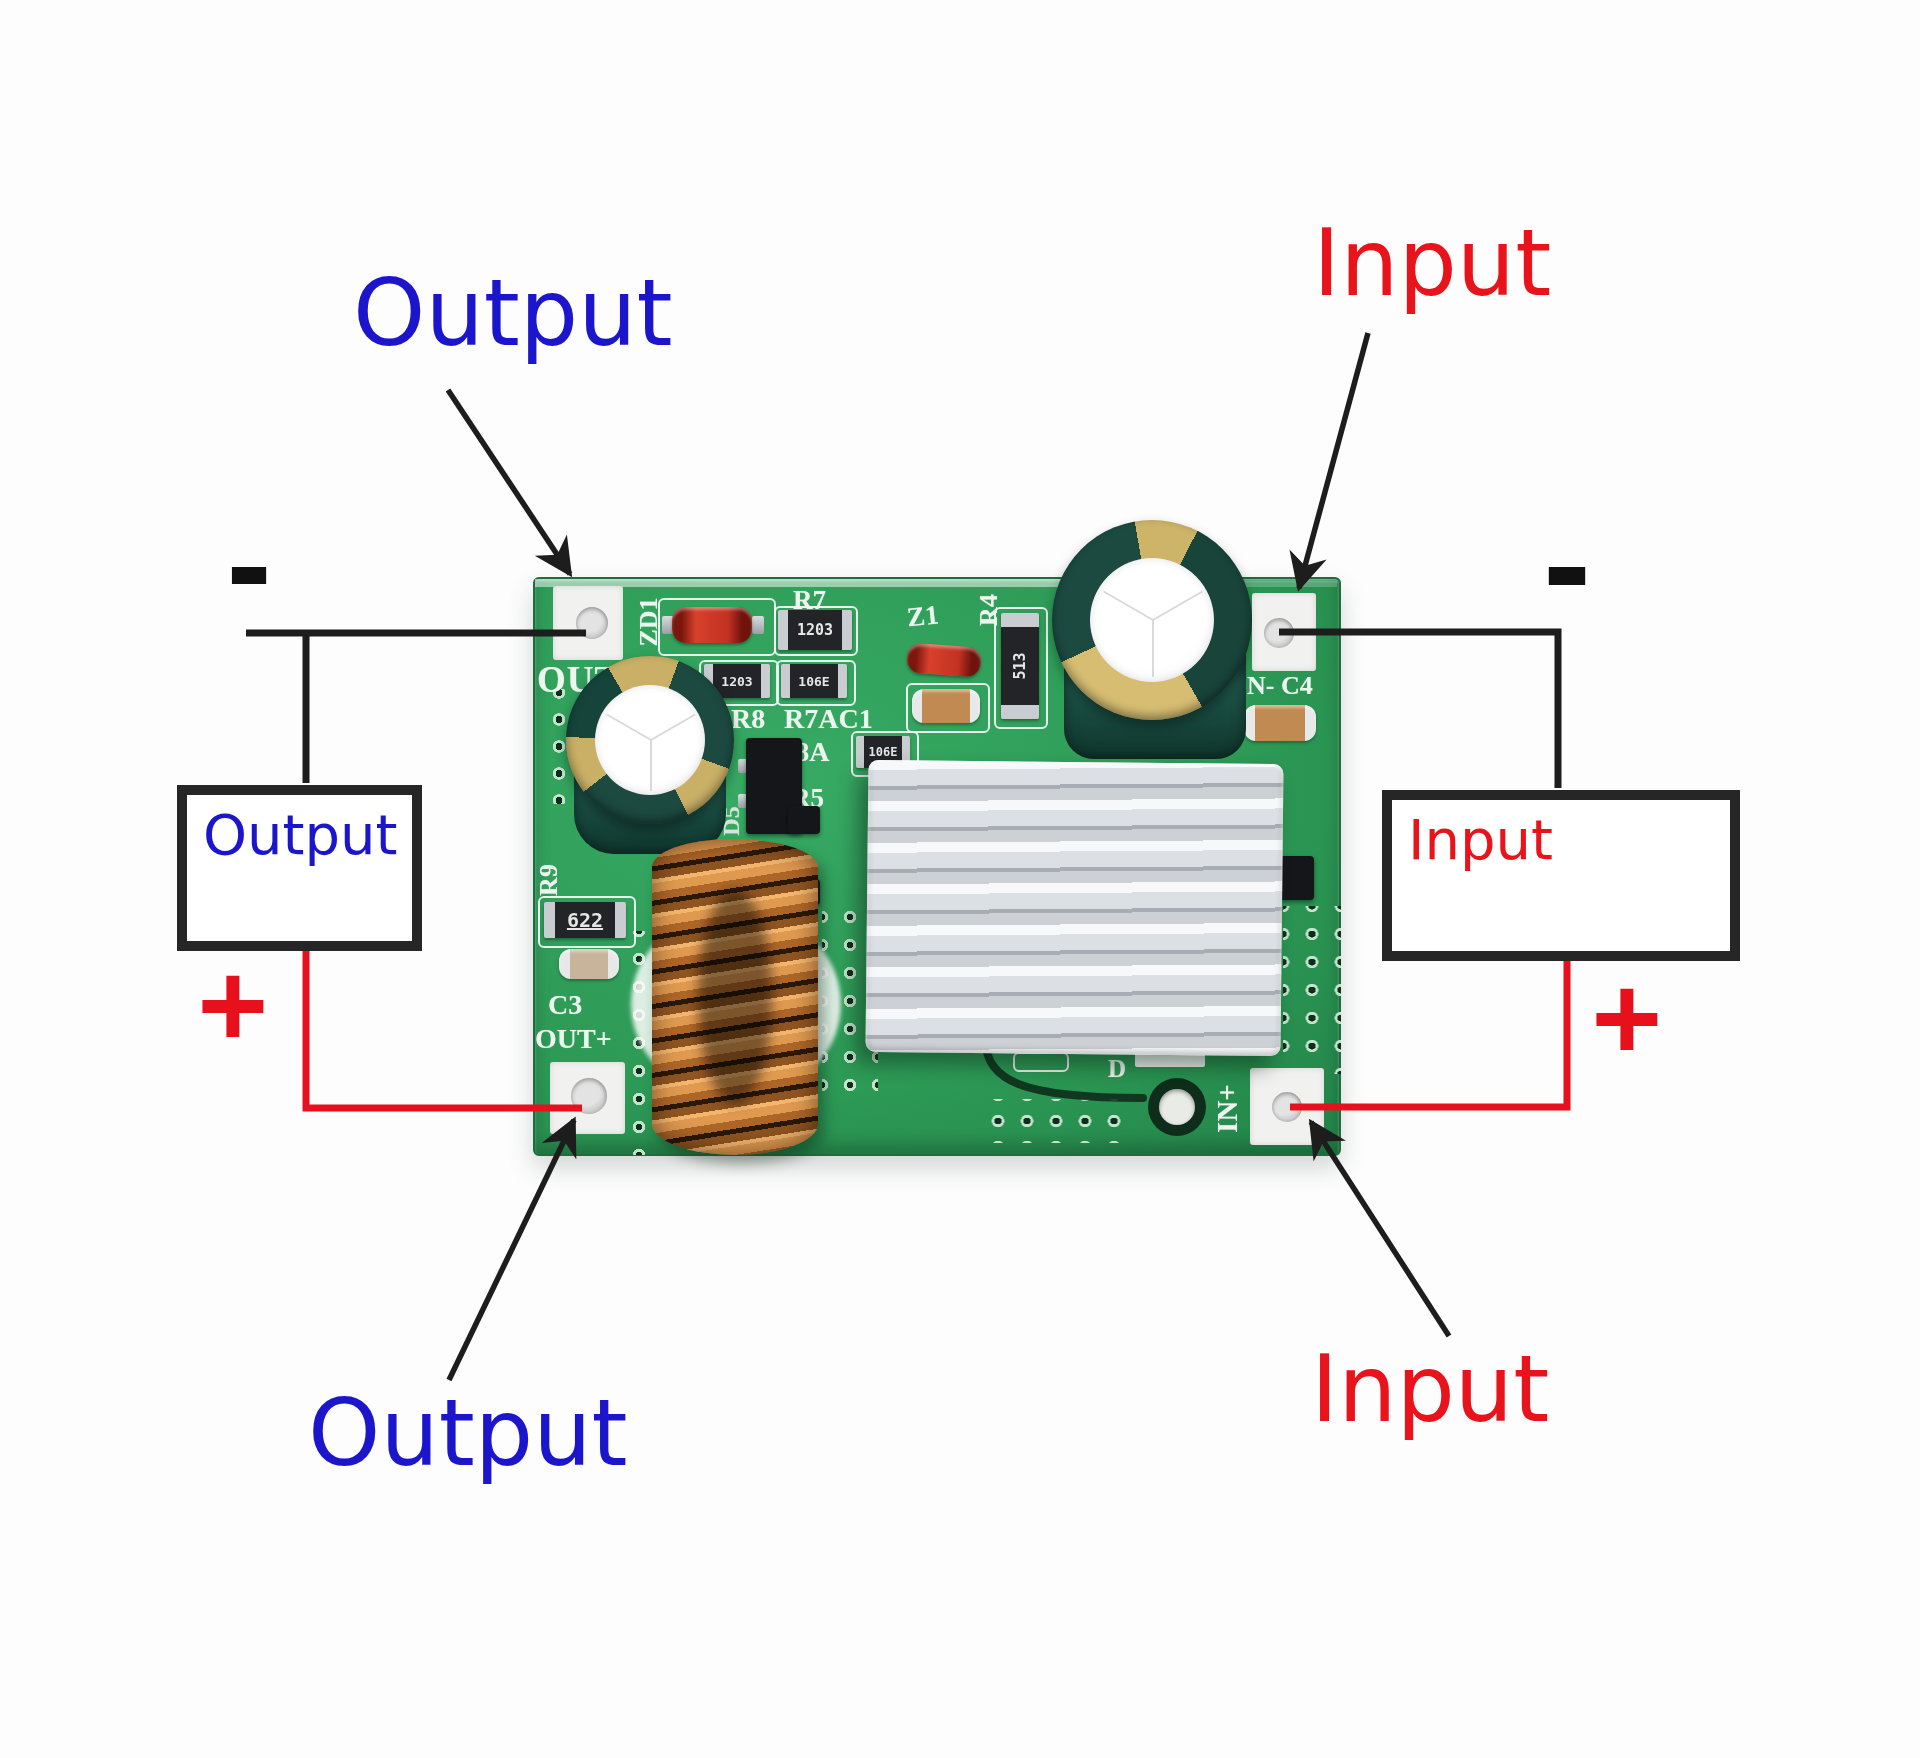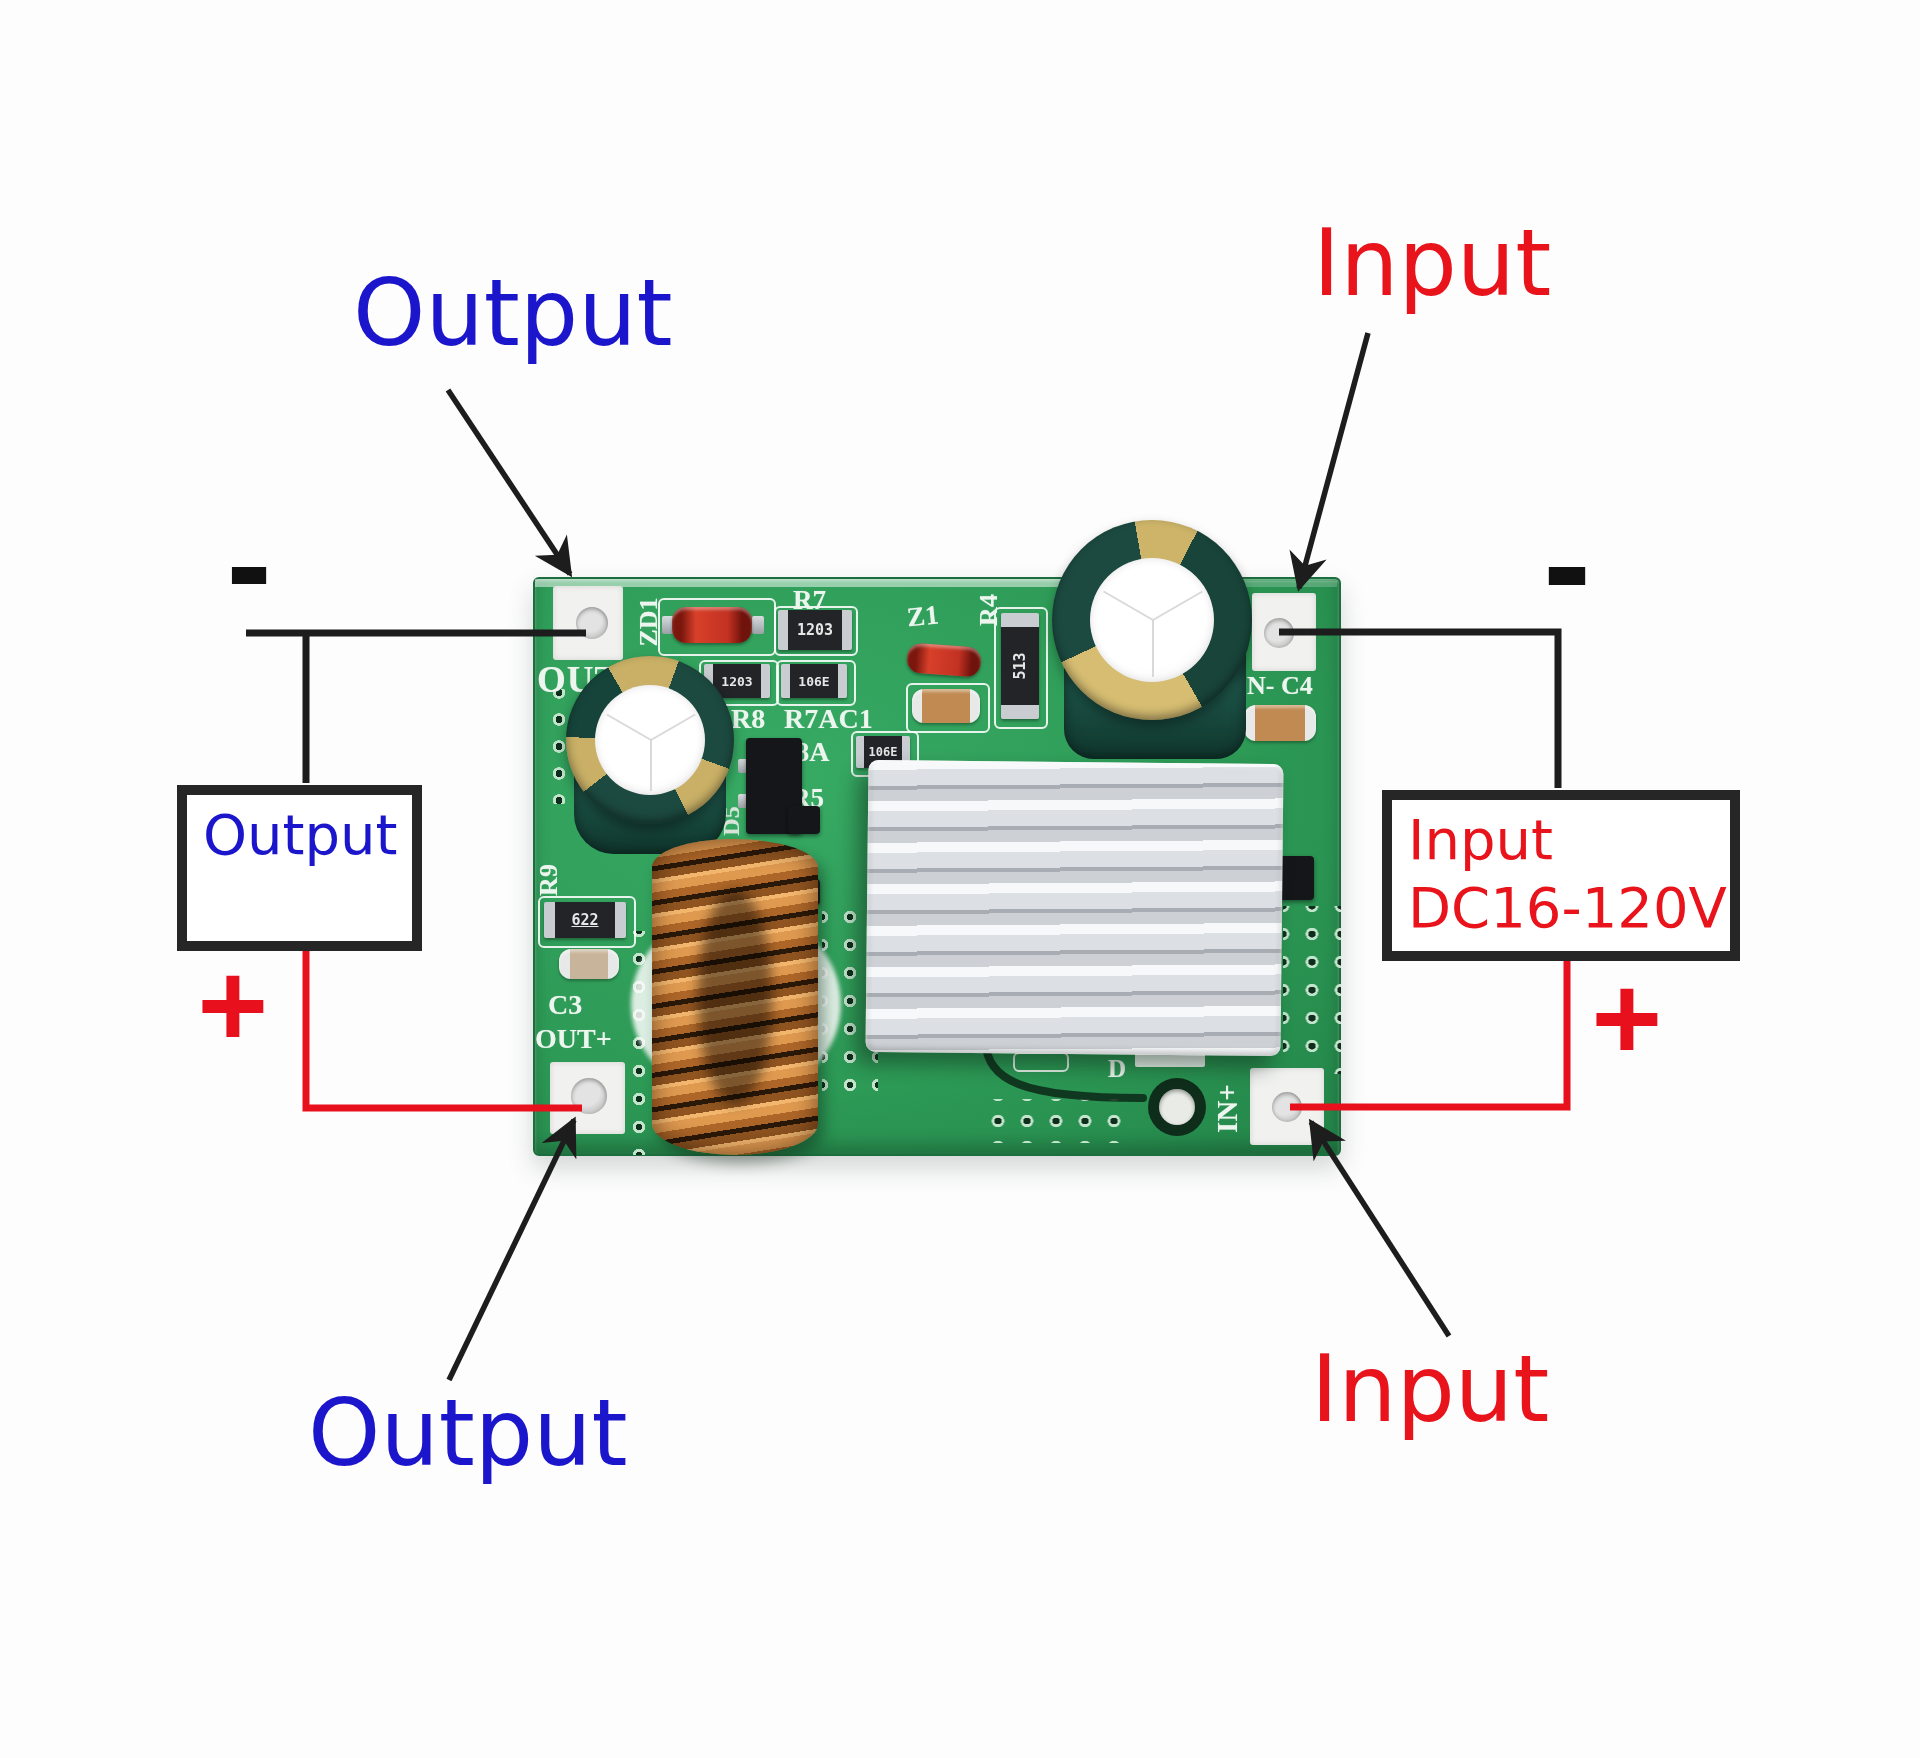--- a/index.html
+++ b/index.html
@@ -131,21 +131,21 @@
     <div class="res" style="left:246px;top:85px;width:66px;height:34px;">
         <span class="code" style="font-size:13px;">106E</span>
       </div>
     <div class="res" style="left:321px;top:157px;width:54px;height:32px;">
         <span class="code" style="font-size:12px;">106E</span>
       </div>
     <div class="res resv" style="left:466px;top:34px;width:38px;height:106px;">
         <span class="code vert" style="font-size:15px;">513</span>
       </div>
     <div class="res" style="left:9px;top:323px;width:82px;height:36px;">
-        <span class="code" style="font-size:15px;text-decoration:underline;">622</span>
+        <span class="code" style="font-size:20px;text-decoration:underline;">622</span>
       </div>
 
     <div class="diode" style="left:372px;top:66px;width:74px;height:30px;transform:rotate(4deg);"></div>
     <div class="melf" style="left:377px;top:110px;width:68px;height:34px;"></div>
     <div class="melf" style="left:709px;top:126px;width:72px;height:36px;"></div>
     <div class="melf" style="left:24px;top:370px;width:60px;height:30px;background:linear-gradient(90deg,#e7e8e8 0 18%, #c8b49a 18% 82%, #e7e8e8 82%);"></div>
 
     <div class="lead" style="left:203px;top:180px;width:10px;height:14px;"></div>
     <div class="lead" style="left:203px;top:215px;width:10px;height:14px;"></div>
     <div class="blackc" style="left:211px;top:159px;width:56px;height:96px;"></div>
@@ -209,16 +209,15 @@
   <div class="sym" style="left:249px;top:570px;font-size:105px;color:#111;z-index:40;">-</div>
   <div class="sym" style="left:1567px;top:569px;font-size:112px;color:#111;z-index:40;">-</div>
   <div class="sym" style="left:233px;top:1004px;font-size:94px;color:#e8101c;z-index:40;">+</div>
   <div class="sym" style="left:1627px;top:1017px;font-size:94px;color:#e8101c;z-index:40;">+</div>
 
   <div class="annbox" style="left:177px;top:785px;width:225px;height:140px;z-index:35;padding-top:6px;">
     <div class="l1 blue">Output</div>
   </div>
   <div class="annbox" style="left:1382px;top:790px;width:338px;height:145px;z-index:35;padding-top:6px;">
     <div class="l1 red">Input</div>
-    <div class="l2 red">DC16-120V</div>
   </div>
 
 </div>
 
 </body></html>

